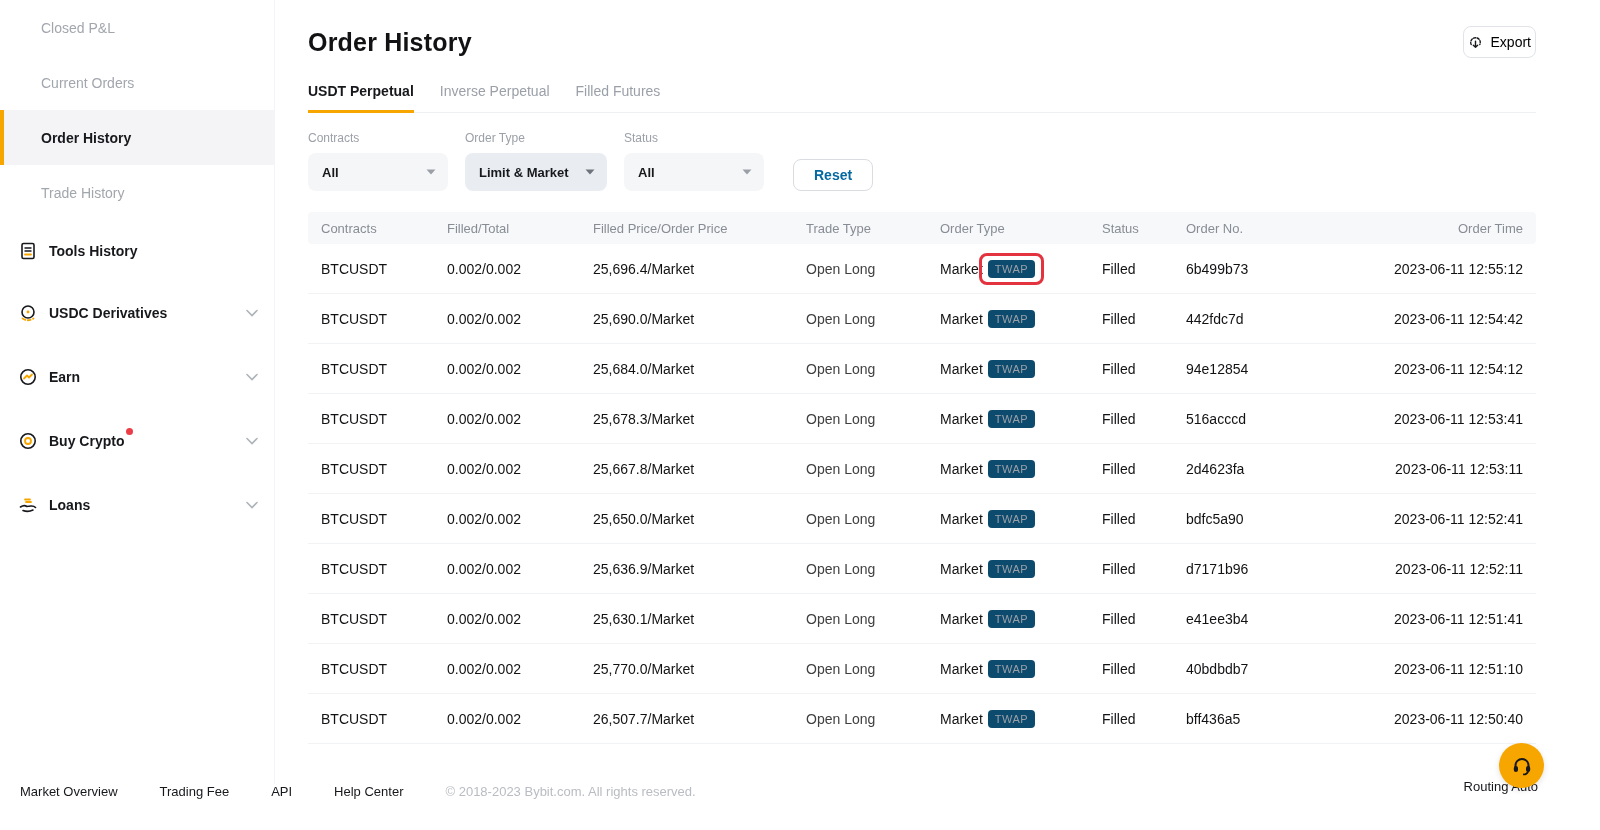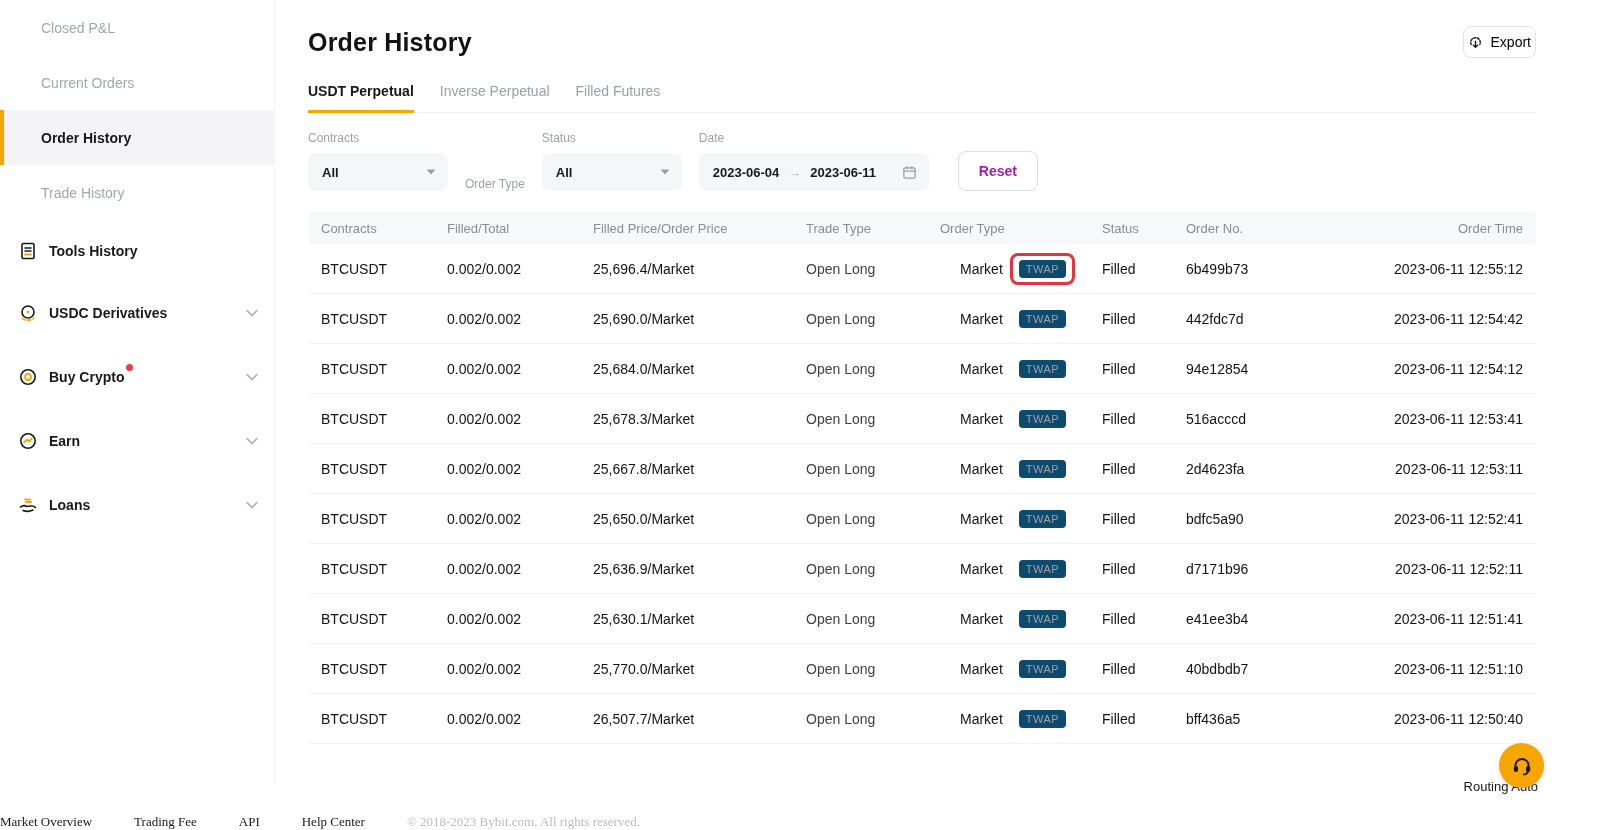--- a/index.html
+++ b/index.html
@@ -32,37 +32,37 @@
   
   .filters { display:flex; align-items:flex-end; gap:17px; margin-top:18px; }
   .fgroup { display:flex; flex-direction:column; gap:8px; }
   .flabel { font-size:12px; color:#9ba0a8; }
   .fcontrol { height:38px; background:#f5f6f7; border-radius:8px; display:flex; align-items:center; padding:0 12px 0 14px; font-size:13px; font-weight:600; color:#17181c; cursor:pointer;text-align:right; }
   .fcontrol.sel { background:#e9edf2; }
   .fcontrol .caret { margin-left:auto; padding-left:26px; }
   .w140 { width:140px; } .w142 { width:142px; }
   .datec { width:230px; gap:9px; font-weight:600; }
   .arrow-sep { color:#b4b8bf; font-size:13px; }
-  .reset-btn { height:40px; padding:0 20px; margin-left:12px; background:#fff; border:1px solid #d9dce1; border-radius:8px; font-size:14px; font-weight:700; color:#a21caf; cursor:pointer; }
+  .reset-btn { height:32px; padding:0 20px; margin-left:12px; background:#fff; border:1px solid #d9dce1; border-radius:8px; font-size:14px; font-weight:700; color:#0369a1; cursor:pointer; }
 
   
   .table { margin-top:21px; }
   .tr { display:grid; grid-template-columns:126px 146px 213px 134px 162px 84px 174px 1fr; align-items:center; padding-left:13px; }
   .thead { height:32px; background:#f7f8fa; border-radius:4px; }
   .th { font-size:13px; color:#888d95; }
   .th.right, .td.right { text-align:right; padding-right:13px; }
   .tbody .tr { height:50px; border-bottom:1px solid #f2f3f5; font-size:14px; font-weight:500; }
   .td.green { color:#404040; }
-  .otcell { display:flex; align-items:center; gap:16px;margin-left:20px; }
+  .otcell { display:flex; align-items:center; gap:5px; }
   .tag { background:#0c4a6e; color:#9ba0a8; font-size:11px; letter-spacing:.5px; padding:3px 7px; border-radius:4px; font-weight:500; }
   .tagwrap { position:relative; display:inline-flex; }
   .tagwrap.hl::before { content:""; position:absolute; inset:-7px -9px; border:3px solid #e2333e; border-radius:8px; pointer-events:none; }
 
   
-  .footer { position:absolute; left:0; bottom:0; width:100%; height:46px; display:flex; align-items:flex-end; gap:42px; font-size:13px; background:#fff;font-family:Liberation Serif, serif; }
+  .footer { position:absolute; left:0; bottom:0; width:100%; height:46px; display:flex; align-items:flex-start; padding-left:20px; gap:42px; font-size:13px; background:#fff; }
   .flink { color:#17181c; font-weight:500; cursor:pointer; }
   .copyright { color:#b9bcc2; }
 
   
   .routing { position:absolute; right:62px; bottom:36px; font-size:13px; color:#17181c; z-index:1; }
   .support-btn { position:absolute; right:56px; bottom:42px; width:45px; height:45px; border-radius:50%; background:#f7a600; display:flex; align-items:center; justify-content:center; cursor:pointer; z-index:2; box-shadow:0 2px 6px rgba(0,0,0,.12); }
 
   svg { display:block; }
 </style>
 </head>
@@ -105,40 +105,40 @@
           <svg viewBox="0 0 12 8" width="12" height="8">
             <path d="M1 1.5 L6 6.5 L11 1.5" fill="none" stroke="#aeb3bb" stroke-width="1.6" stroke-linecap="round"></path>
           </svg>
         </span>
     </div>
 
     <div class="side-item lower">
       <span class="ic">
         <svg viewBox="0 0 22 22" width="22" height="22">
             <circle cx="11" cy="11" r="7.2" fill="none" stroke="#17181c" stroke-width="1.6"></circle>
-            <circle cx="11" cy="11" r="3" fill="none" stroke="#f7a600" stroke-width="1.8"></circle>
+            <path d="M7 12.5 L10 9.5 L12 11.5 L15 8.5" fill="none" stroke="#f7a600" stroke-width="1.8" stroke-linecap="round" stroke-linejoin="round"></path>
           </svg>
       </span>
-      <span class="lbl"><span>Buy Crypto</span><span class="dot-badge"></span></span>
+      <span class="lbl">Earn</span>
       <span class="sp"></span>
       <span class="chev">
           <svg viewBox="0 0 12 8" width="12" height="8">
             <path d="M1 1.5 L6 6.5 L11 1.5" fill="none" stroke="#aeb3bb" stroke-width="1.6" stroke-linecap="round"></path>
           </svg>
         </span>
     </div>
 
     <div class="side-item lower">
       <span class="ic">
         <svg viewBox="0 0 22 22" width="22" height="22">
             <circle cx="11" cy="11" r="7.2" fill="none" stroke="#17181c" stroke-width="1.6"></circle>
-            <path d="M7 12.5 L10 9.5 L12 11.5 L15 8.5" fill="none" stroke="#f7a600" stroke-width="1.8" stroke-linecap="round" stroke-linejoin="round"></path>
+            <circle cx="11" cy="11" r="3" fill="none" stroke="#f7a600" stroke-width="1.8"></circle>
           </svg>
       </span>
-      <span class="lbl">Earn</span>
+      <span class="lbl"><span>Buy Crypto</span><span class="dot-badge"></span></span>
       <span class="sp"></span>
       <span class="chev">
           <svg viewBox="0 0 12 8" width="12" height="8">
             <path d="M1 1.5 L6 6.5 L11 1.5" fill="none" stroke="#aeb3bb" stroke-width="1.6" stroke-linecap="round"></path>
           </svg>
         </span>
     </div>
 
     <div class="side-item lower">
       <span class="ic">
@@ -185,42 +185,36 @@
           <span>All</span>
           <span class="caret">
               <svg viewBox="0 0 10 6" width="10" height="6">
                 <path d="M0.5 0.5 L5 5.5 L9.5 0.5 Z" fill="#9ba0a8"></path>
               </svg>
             </span>
         </div>
       </div>
       <div class="fgroup">
         <span class="flabel">Order Type</span>
+        <div class="fcontrol sel w142">
+          <span>Limit &amp; Market</span>
+          <span class="caret" style="padding-left:12px;">
+              <svg viewBox="0 0 10 6" width="10" height="6">
+                <path d="M0.5 0.5 L5 5.5 L9.5 0.5 Z" fill="#6f747c"></path>
+              </svg>
+            </span>
+        </div>
       </div>
       <div class="fgroup">
         <span class="flabel">Status</span>
         <div class="fcontrol w140">
           <span>All</span>
           <span class="caret">
               <svg viewBox="0 0 10 6" width="10" height="6">
                 <path d="M0.5 0.5 L5 5.5 L9.5 0.5 Z" fill="#9ba0a8"></path>
-              </svg>
-            </span>
-        </div>
-      </div>
-      <div class="fgroup">
-        <span class="flabel">Date</span>
-        <div class="fcontrol datec">
-          <span>2023-06-04</span>
-          <span class="arrow-sep">→</span>
-          <span>2023-06-11</span>
-          <span style="margin-left:auto;">
-              <svg viewBox="0 0 16 16" width="15" height="15">
-                <rect x="2" y="3" width="12" height="11" rx="1.5" fill="none" stroke="#9ba0a8" stroke-width="1.4"></rect>
-                <path d="M2 6.5 H14 M5.5 1.8 V4 M10.5 1.8 V4" stroke="#9ba0a8" stroke-width="1.4" stroke-linecap="round"></path>
               </svg>
             </span>
         </div>
       </div>
       <button class="reset-btn">Reset</button>
     </div>
 
     <div class="table">
       <div class="tr thead">
         <div class="th">Contracts</div>

